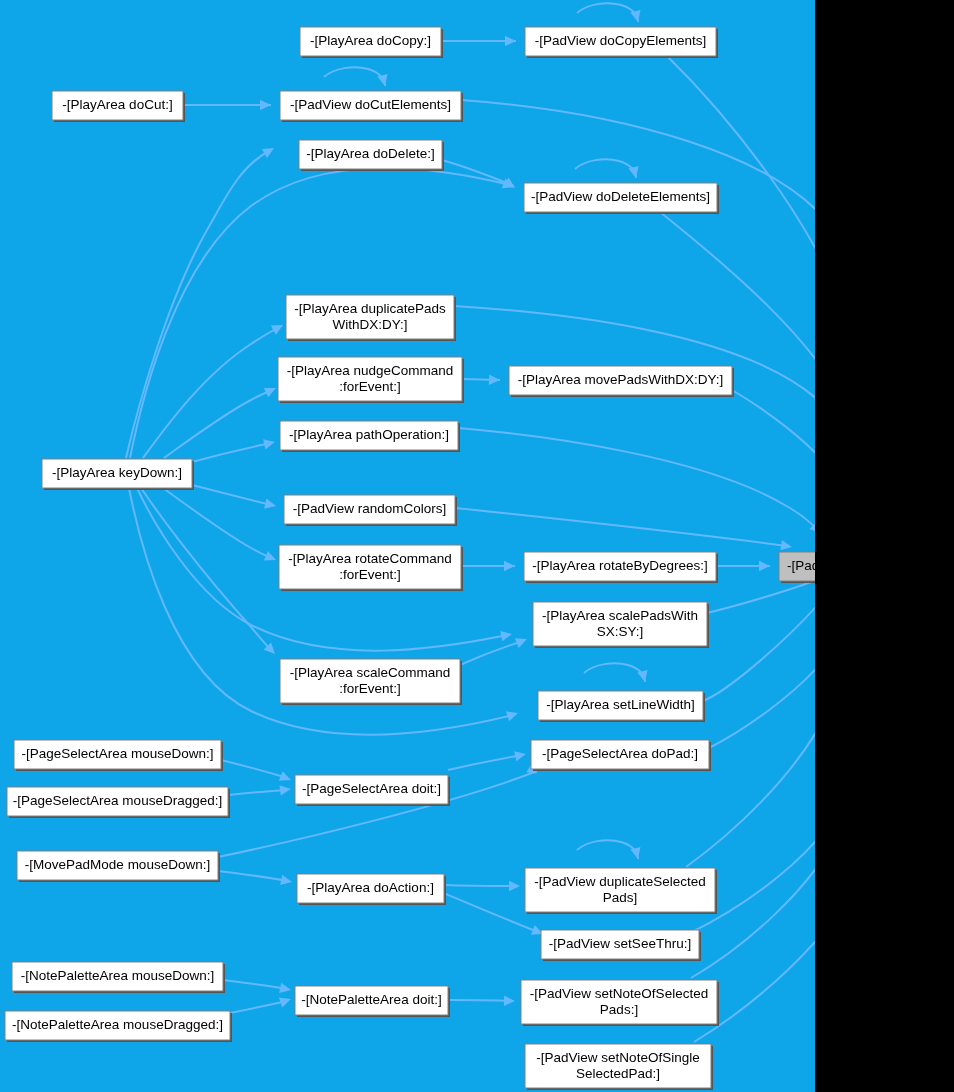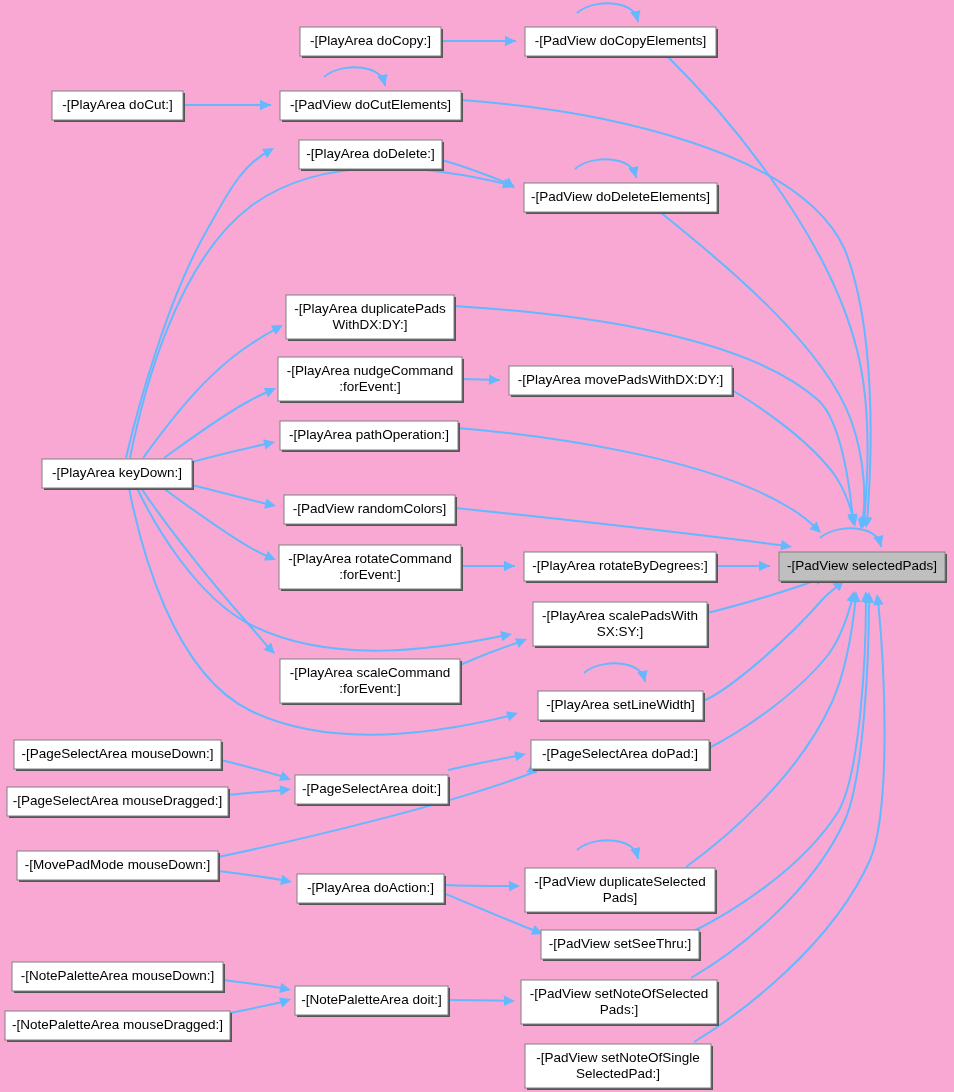--- a/index.html
+++ b/index.html
@@ -3,23 +3,23 @@
 <meta charset="utf-8">
 <title>Call Graph</title>
 <style>
   html, body {
     margin: 0;
     padding: 0;
     background: #000000;
   }
   #graph-root {
     position: relative;
-    width: 954px;
+    width: 815px;
     height: 1092px;
-    background: #f9a8d4;
+    background: #0ea5e9;
     overflow: hidden;
     font-family: "Liberation Sans", sans-serif;
   }
   svg#graph-canvas {
     position: absolute;
     top: 0;
     left: 0;
     width: 954px;
     height: 1092px;
     display: block;

